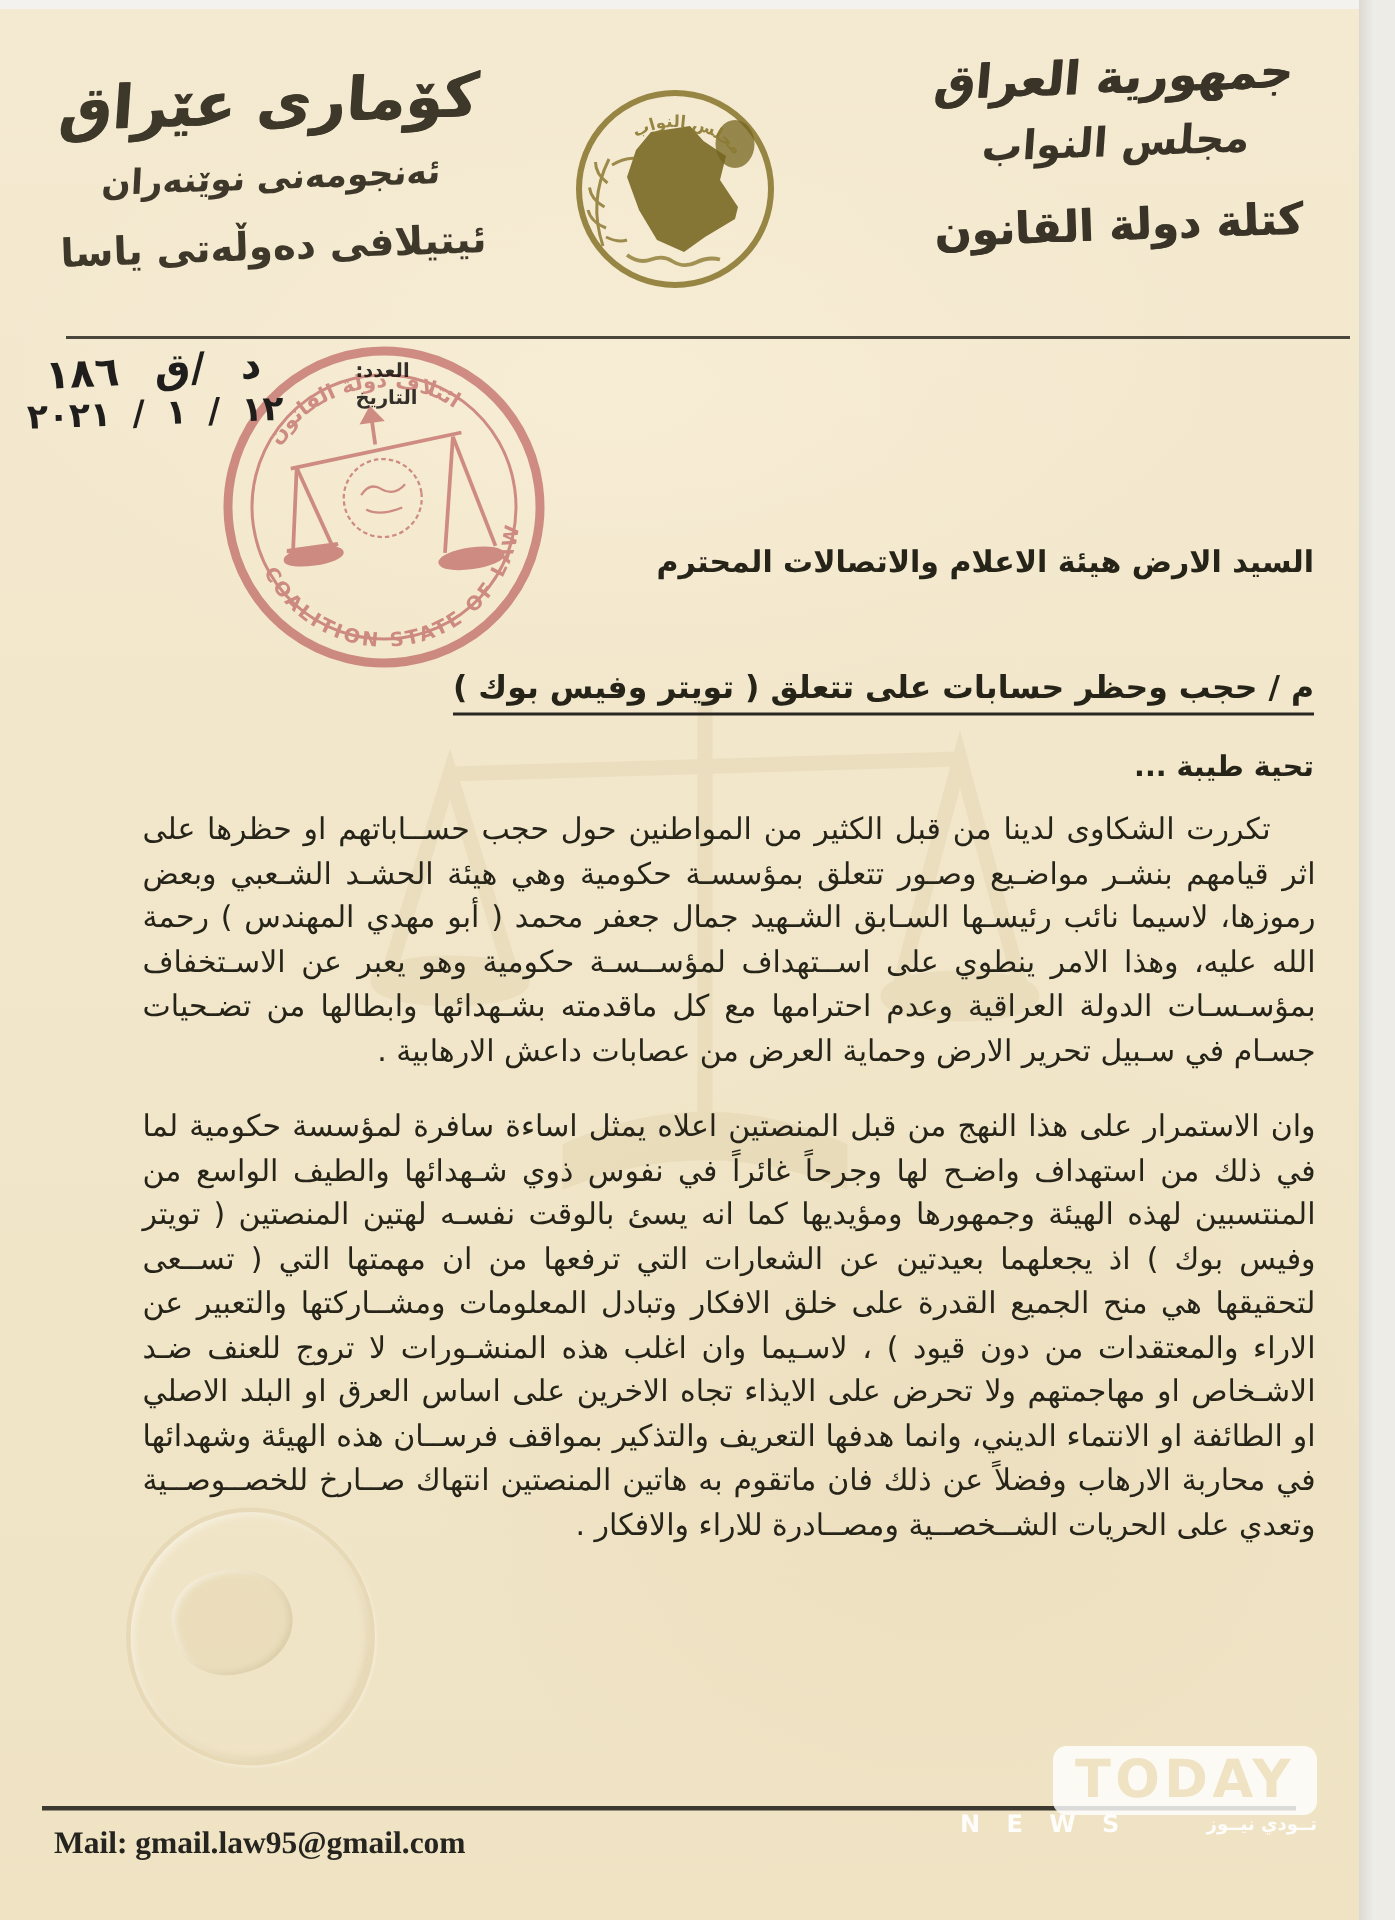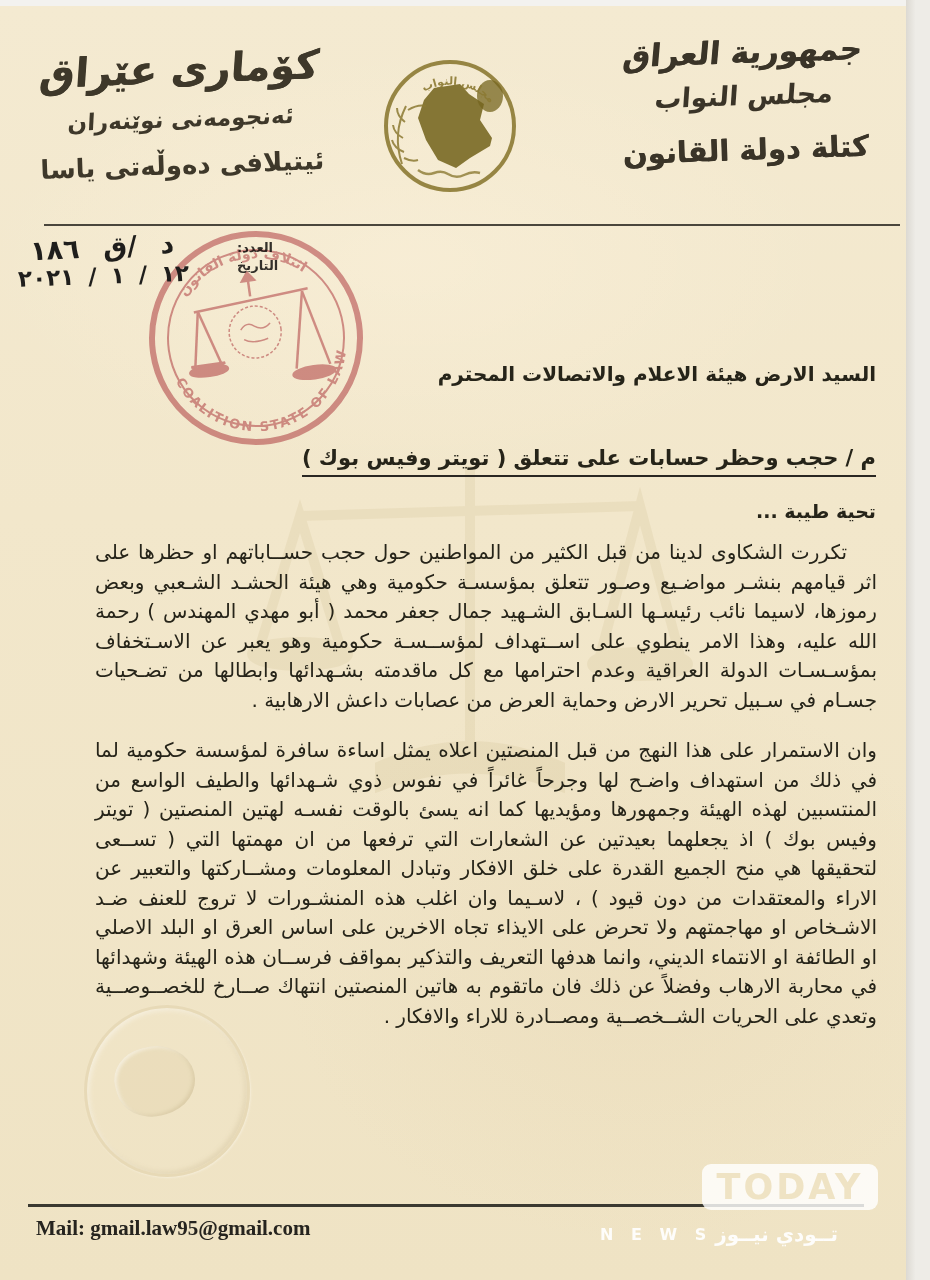--- a/index.html
+++ b/index.html
@@ -52,23 +52,23 @@
   #subject .u{display:inline-block;border-bottom:2.5px solid #2a2722;padding-bottom:5px;}
   #greeting{position:absolute;left:600px;top:494px;width:276px;font-size:19px;font-weight:600;}
   #body-text{position:absolute;left:95px;top:532px;width:782px;font-size:20px;line-height:29.5px;text-align:justify;z-index:1;}
   #body-text p{margin:0 0 21px 0;}
   #body-text p.indent{text-indent:30px;}
   .b{font-weight:normal;}
   
   #today-box{position:absolute;left:702px;top:1158px;width:176px;height:46px;background:rgba(255,255,255,.82);
     border-radius:9px;display:flex;align-items:center;justify-content:center;z-index:5;}
   #today-box .word{font-size:35px;font-weight:bold;letter-spacing:3px;color:#efe3c4;font-family:"DejaVu Sans",sans-serif;}
-  #news-row{position:absolute;left:600px;top:1200px;width:238px;display:flex;justify-content:space-between;align-items:center;z-index:5;margin-top:16px;}
+  #news-row{position:absolute;left:640px;top:1200px;width:238px;display:flex;justify-content:space-between;align-items:center;z-index:5;}
   #news-row .latin{color:rgba(255,255,255,.92);font-size:16px;font-weight:bold;letter-spacing:6px;}
-  #news-row .arabic{color:rgba(255,255,255,.92);font-size:20px;font-weight:bold;direction:rtl;}
+  #news-row .arabic{color:rgba(255,255,255,.92);font-size:12px;font-weight:bold;direction:rtl;}
   
   #footer-rule{position:absolute;left:28px;top:1198px;width:836px;height:3px;background:#3b3930;z-index:4;}
   #footer-email{position:absolute;left:36px;top:1210px;font-family:"Liberation Serif","DejaVu Serif",serif;
     font-weight:bold;font-size:21px;color:#26241f;direction:ltr;}
   
   #edge-top{position:absolute;left:0;top:0;width:930px;height:6px;background:#f3f2ef;}
   #edge-right{position:absolute;left:906px;top:0;width:24px;height:1280px;background:linear-gradient(90deg,#dcd9d2,#eeece7 40%);}
 </style>
 </head>
 <body>

